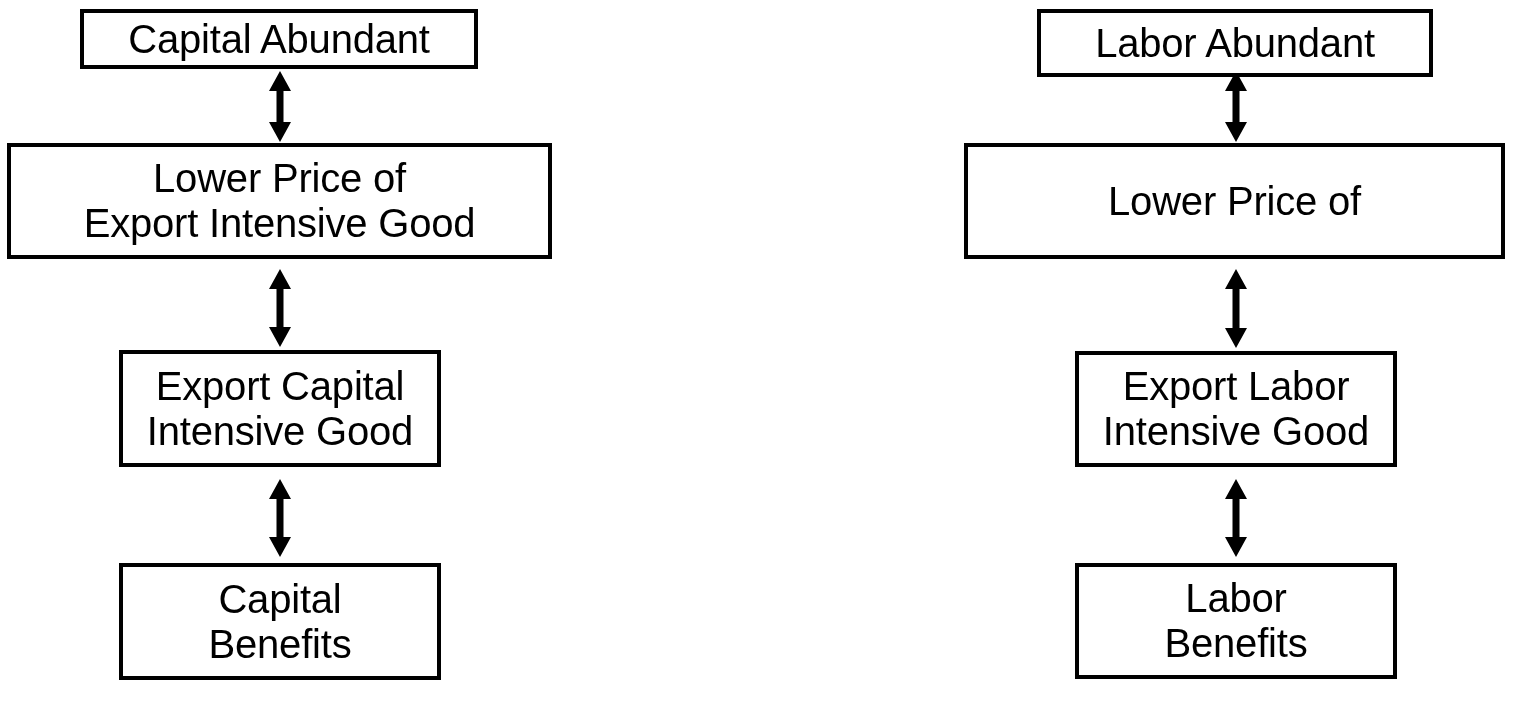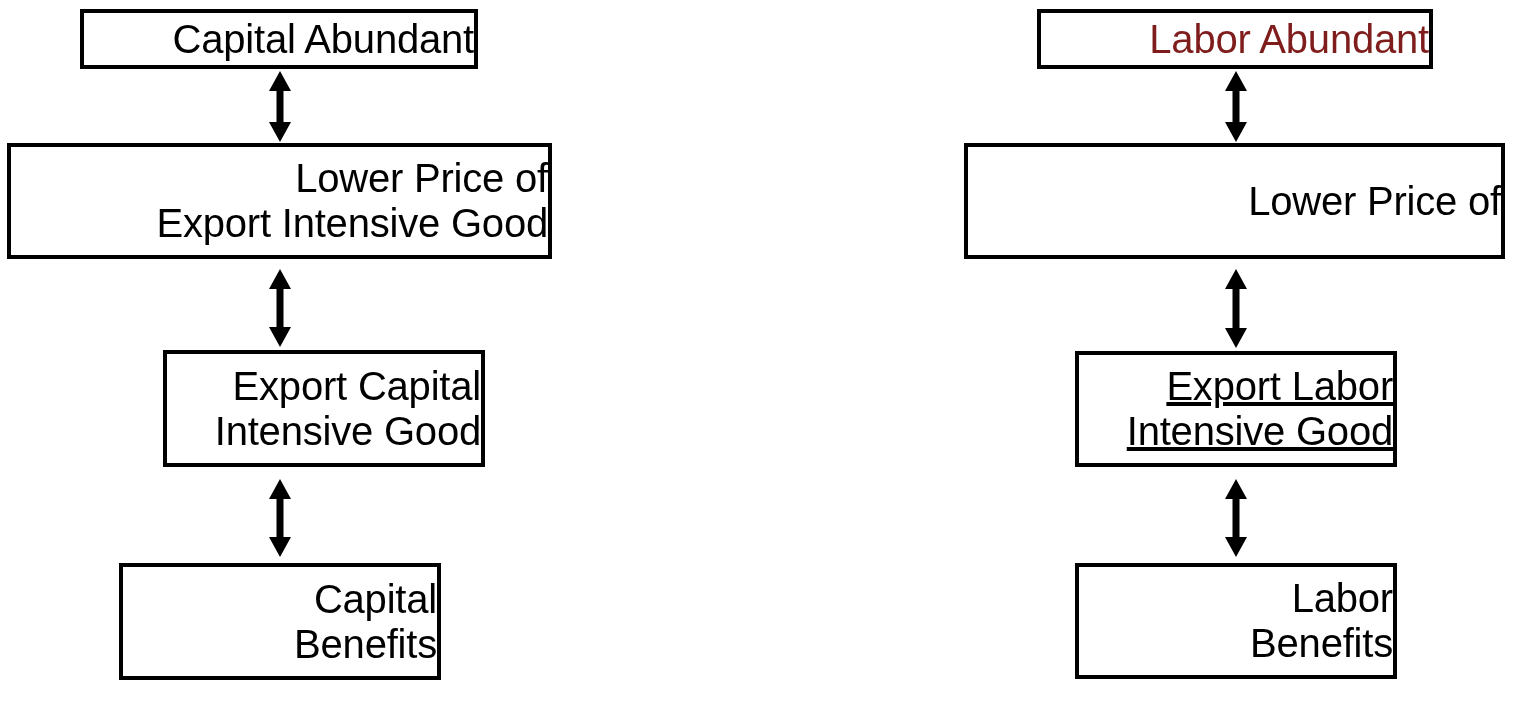--- a/index.html
+++ b/index.html
@@ -16,21 +16,21 @@
     overflow: hidden;
     font-family: "Liberation Sans", "DejaVu Sans", sans-serif;
   }
   .node {
     position: absolute;
     box-sizing: border-box;
     border: 4px solid #000000;
     background: #ffffff;
     display: flex;
     flex-direction: column;
-    align-items: flex-end;
+    align-items: center;
     justify-content: center;
     color: #000000;
     font-size: 40px;
     line-height: 1.12;
     letter-spacing: -0.2px;
     text-align: center;
     white-space: nowrap;
   }
   .node .line {
     display: block;
@@ -63,21 +63,21 @@
           <polygon points="11,0 22,20 14.5,20 14.5,58 22,58 11,78 0,58 7.5,58 7.5,20 0,20" fill="#000000"></polygon>
         </svg>
       </div>
       <div class="node" style="left: 80px; top: 9px; width: 398px; height: 60px; border-color: rgb(0, 0, 0); color: rgb(0, 0, 0);">
         <span class="line">Capital Abundant</span>
       </div>
       <div class="node" style="left: 7px; top: 143px; width: 545px; height: 116px; border-color: rgb(0, 0, 0); color: rgb(0, 0, 0);">
         <span class="line">Lower Price of</span>
         <span class="line">Export Intensive Good</span>
       </div>
-      <div class="node" style="left: 119px; top: 350px; width: 322px; height: 117px; border-color: rgb(0, 0, 0); color: rgb(0, 0, 0); margin-left: 44px;">
+      <div class="node" style="left: 119px; top: 350px; width: 322px; height: 117px; border-color: rgb(0, 0, 0); color: rgb(0, 0, 0);">
         <span class="line">Export Capital</span>
         <span class="line">Intensive Good</span>
       </div>
       <div class="node" style="left: 119px; top: 563px; width: 322px; height: 117px; border-color: rgb(0, 0, 0); color: rgb(0, 0, 0);">
         <span class="line">Capital</span>
         <span class="line">Benefits</span>
       </div>
     </div>
     <div style="position: absolute; left: 0px; top: 0px; width: 100%; height: 100%;">
       <div class="arrow" style="left: 1225px; top: 71px; width: 22px; height: 71px;">
@@ -88,27 +88,27 @@
       <div class="arrow" style="left: 1225px; top: 269px; width: 22px; height: 79px;">
         <svg width="22" height="79" viewBox="0 0 22 79">
           <polygon points="11,0 22,20 14.5,20 14.5,59 22,59 11,79 0,59 7.5,59 7.5,20 0,20" fill="#000000"></polygon>
         </svg>
       </div>
       <div class="arrow" style="left: 1225px; top: 479px; width: 22px; height: 78px;">
         <svg width="22" height="78" viewBox="0 0 22 78">
           <polygon points="11,0 22,20 14.5,20 14.5,58 22,58 11,78 0,58 7.5,58 7.5,20 0,20" fill="#000000"></polygon>
         </svg>
       </div>
-      <div class="node" style="left: 1037px; top: 9px; width: 396px; height: 60px; border-color: rgb(0, 0, 0); color: #7f1d1d;">
+      <div class="node" style="left: 1037px; top: 9px; width: 396px; height: 68px; border-color: rgb(0, 0, 0); color: #000000;">
         <span class="line">Labor Abundant</span>
       </div>
       <div class="node" style="left: 964px; top: 143px; width: 541px; height: 116px; border-color: rgb(0, 0, 0); color: rgb(0, 0, 0);">
         <span class="line">Lower Price of</span>
       </div>
-      <div class="node" style="left: 1075px; top: 351px; width: 322px; height: 116px; border-color: rgb(0, 0, 0); color: rgb(0, 0, 0); text-decoration: underline;">
+      <div class="node" style="left: 1075px; top: 351px; width: 322px; height: 116px; border-color: rgb(0, 0, 0); color: rgb(0, 0, 0);">
         <span class="line">Export Labor</span>
         <span class="line">Intensive Good</span>
       </div>
       <div class="node" style="left: 1075px; top: 563px; width: 322px; height: 116px; border-color: rgb(0, 0, 0); color: rgb(0, 0, 0);">
         <span class="line">Labor</span>
         <span class="line">Benefits</span>
       </div>
     </div>
   </div>
 

